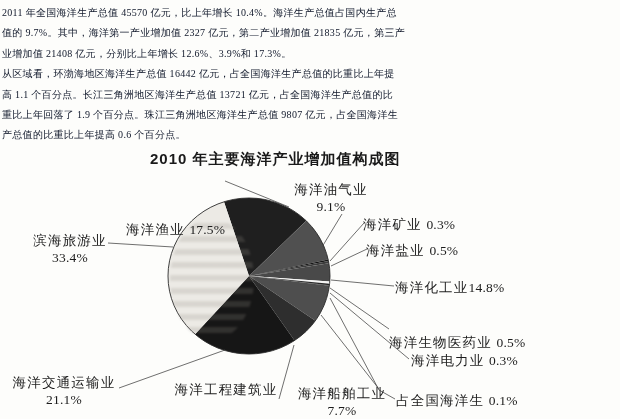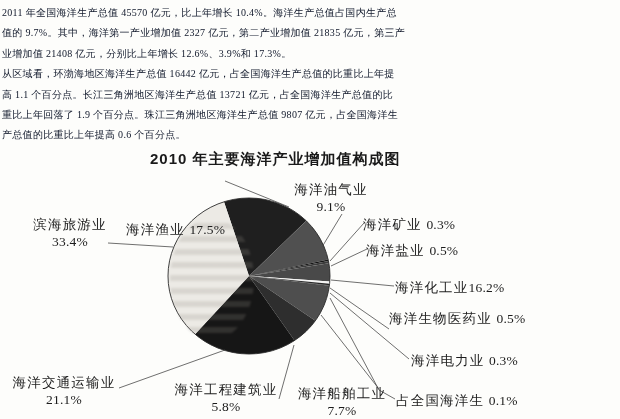--- a/index.html
+++ b/index.html
@@ -52,27 +52,27 @@
     white-space:nowrap;
   }
   .plabel .pct{letter-spacing:0.2px;}
   .plabel.two{text-align:center;white-space:normal;}
   .plabel.two .nm,.plabel.two .pct{display:block;}
   .lb-fishery    {left:126px;top:173px;margin-top:48px;}
   .lb-oilgas     {left:284px;top:181px;width:94px;}
   .lb-mining     {left:363px;top:216px;}
   .lb-salt       {left:366px;top:242px;}
   .lb-chemical   {left:395px;top:279px;}
-  .lb-biomed     {left:389px;top:310px;}
+  .lb-biomed     {left:389px;top:334px;}
   .lb-power      {left:411px;top:352px;}
   .lb-seawater   {left:396px;top:392px;}
   .lb-ship       {left:296px;top:385px;width:92px;}
   .lb-engineering{left:173px;top:381px;width:106px;}
   .lb-transport  {left:12px;top:374px;width:104px;}
-  .lb-tourism    {left:29px;top:216px;width:82px;}
+  .lb-tourism    {left:29px;top:232px;width:82px;}
 </style>
 </head>
 <body>
 
 <div class="page">
 
   <div class="body-text">
       <div class="tline">2011 年全国海洋生产总值 45570 亿元，比上年增长 10.4%。海洋生产总值占国内生产总</div>
       <div class="tline">值的 9.7%。其中，海洋第一产业增加值 2327 亿元，第二产业增加值 21835 亿元，第三产</div>
       <div class="tline">业增加值 21408 亿元，分别比上年增长 12.6%、3.9%和 17.3%。</div>
@@ -118,36 +118,35 @@
 
   <div class="plabel two lb-oilgas">
       <span class="nm">海洋油气业</span>
       <span class="pct">9.1%</span>
     </div>
 
   <div class="plabel lb-mining"><span class="nm">海洋矿业</span> <span class="pct">0.3%</span></div>
 
   <div class="plabel lb-salt"><span class="nm">海洋盐业</span> <span class="pct">0.5%</span></div>
 
-  <div class="plabel lb-chemical"><span class="nm">海洋化工业</span><span class="pct">16.2%</span></div>
+  <div class="plabel lb-chemical"><span class="nm">海洋化工业</span><span class="pct">14.8%</span></div>
 
   <div class="plabel lb-biomed"><span class="nm">海洋生物医药业</span> <span class="pct">0.5%</span></div>
 
   <div class="plabel lb-power"><span class="nm">海洋电力业</span> <span class="pct">0.3%</span></div>
 
   <div class="plabel lb-seawater"><span class="nm">占全国海洋生</span> <span class="pct">0.1%</span></div>
 
   <div class="plabel two lb-ship">
       <span class="nm">海洋船舶工业</span>
       <span class="pct">7.7%</span>
     </div>
 
   <div class="plabel two lb-engineering">
       <span class="nm">海洋工程建筑业</span>
-      <span class="pct">5.8%</span>
     </div>
 
   <div class="plabel two lb-transport">
       <span class="nm">海洋交通运输业</span>
       <span class="pct">21.1%</span>
     </div>
 
   <div class="plabel two lb-tourism">
       <span class="nm">滨海旅游业</span>
       <span class="pct">33.4%</span>

